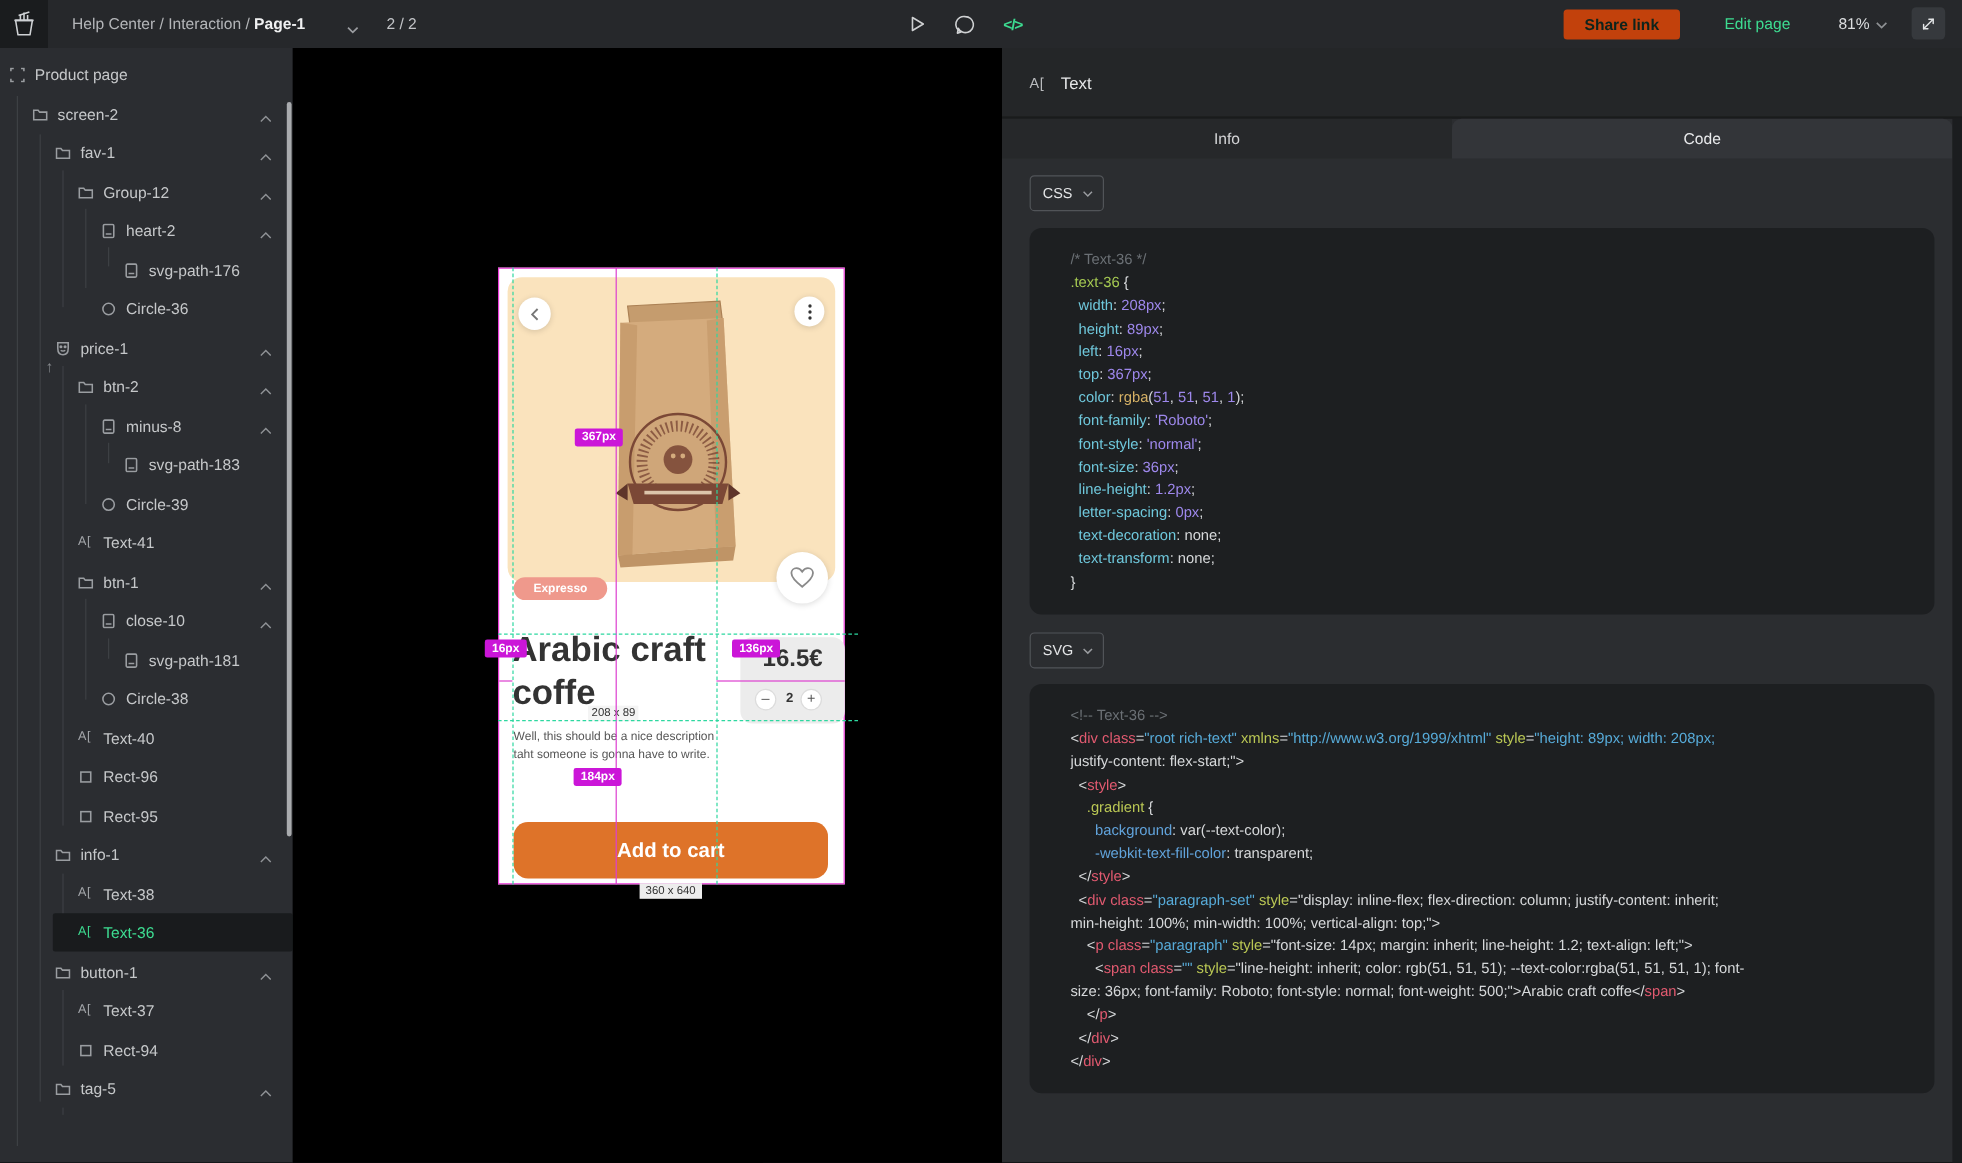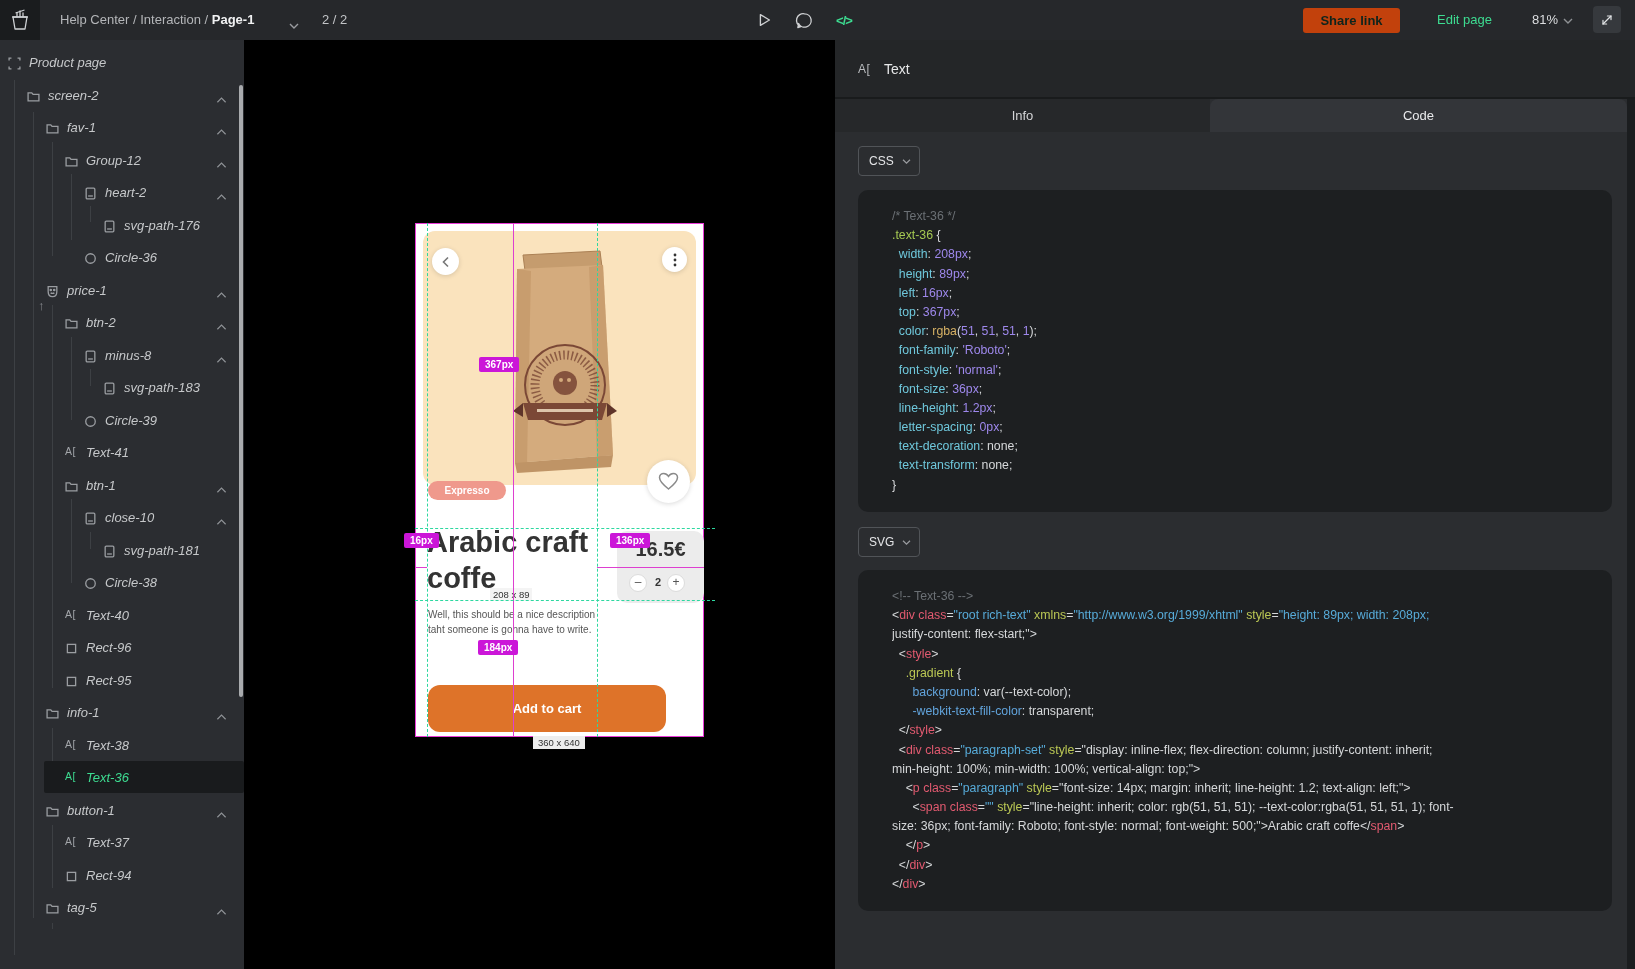--- a/index.html
+++ b/index.html
@@ -23,21 +23,21 @@
   #zoom-ctl svg{margin-left:5px;vertical-align:middle;}
   #expand-btn{position:absolute;left:1593px;top:6px;width:28px;height:27px;background:#36393d;border-radius:4px;
               display:flex;align-items:center;justify-content:center;cursor:pointer;}
   .codeglyph{color:#3ddc91;font-size:13px;font-weight:700;letter-spacing:-1px;}
   
   #sidebar{position:absolute;left:0;top:40px;width:244px;height:929px;background:#2b2d31;overflow:hidden;}
   .tree-guide{position:absolute;width:1px;background:#3d4044;}
   .tree-row{position:absolute;left:0;width:244px;height:33px;cursor:pointer;}
   .tree-row .hl{position:absolute;left:44px;top:0;width:200px;height:32px;background:#191b1d;border-radius:2px;}
   .tree-icon{position:absolute;top:10px;width:13px;height:13px;}
-  .tree-label{position:absolute;top:0;height:33px;line-height:33px;font-size:13px;color:#c6c8ca;white-space:nowrap;font-style:italic;}
+  .tree-label{position:absolute;top:0;height:33px;line-height:33px;font-size:13px;color:#c6c8ca;white-space:nowrap;}
   .tree-row.sel .tree-label{color:#3ddc91;}
   .tree-chev{position:absolute;left:216px;top:11px;cursor:pointer;}
   .tree-arrow{position:absolute;font-size:13px;color:#85888c;}
   #sb-scroll{position:absolute;left:239px;top:45px;width:4px;height:612px;background:#a9abae;border-radius:2px;}
   .txt-ic{font-size:10.5px;color:#a3a6aa;letter-spacing:0.5px;}
   .tree-row.sel .txt-ic{color:#3ddc91;}
   
   #canvas{position:absolute;left:244px;top:40px;width:1383px;height:929px;background:#000;}
   #card{position:absolute;left:415px;top:223px;width:289px;height:514px;background:#fff;
         border:1px solid #e93bd8;box-sizing:border-box;}
@@ -48,22 +48,22 @@
         color:#fff;font-size:10px;font-weight:600;display:flex;align-items:center;justify-content:center;}
   #card-title{position:absolute;left:427px;top:524px;width:185px;font-size:29px;line-height:36px;
               font-weight:600;color:#333;}
   #size-badge{position:absolute;left:490px;top:588px;font-size:9.5px;color:#333;background:#f4f4f4;padding:1px 3px;}
   #card-desc{position:absolute;left:428px;top:607px;width:180px;font-size:10px;line-height:15px;color:#565656;}
   #price-box{position:absolute;left:617px;top:531px;width:87px;height:72px;background:#ececec;border-radius:10px;}
   #price-val{position:absolute;left:617px;top:538px;width:87px;text-align:center;font-size:20px;font-weight:700;color:#333;}
   .step-btn{position:absolute;top:574px;width:18px;height:18px;background:#fff;border:1px solid #dcdcdc;border-radius:50%;
             box-sizing:border-box;color:#555;font-size:12px;line-height:15px;text-align:center;cursor:pointer;}
   #qty{position:absolute;left:651px;top:576px;width:14px;text-align:center;font-size:11px;font-weight:700;color:#333;}
-  #atc-btn{position:absolute;left:428px;top:685px;width:238px;height:47px;background:#de7329;border-radius:12px;
-           color:#fff;font-size:13px;font-weight:700;display:flex;align-items:center;justify-content:center;cursor:pointer;}
+  #atc-btn{position:absolute;left:428px;top:685px;width:262px;height:47px;background:#de7329;border-radius:12px;
+           color:#fff;font-size:17px;font-weight:700;display:flex;align-items:center;justify-content:center;cursor:pointer;}
   #dims-label{position:absolute;left:533px;top:736px;background:#ededed;color:#333;font-size:9.5px;
               padding:1px 5px;}
   .vline{position:absolute;width:1px;background:#dd3fd0;}
   .hline{position:absolute;height:1px;background:#dd3fd0;}
   .vdash{position:absolute;width:0;border-left:1px dashed #2dd8a0;}
   .hdash{position:absolute;height:0;border-top:1px dashed #2dd8a0;}
   .mlabel{position:absolute;background:#cb16d8;color:#fff;font-size:10px;font-weight:600;
           padding:2px 6px;border-radius:2px;white-space:nowrap;}
   
   #panel{position:absolute;left:835px;top:40px;width:800px;height:929px;background:#2b2d30;}

